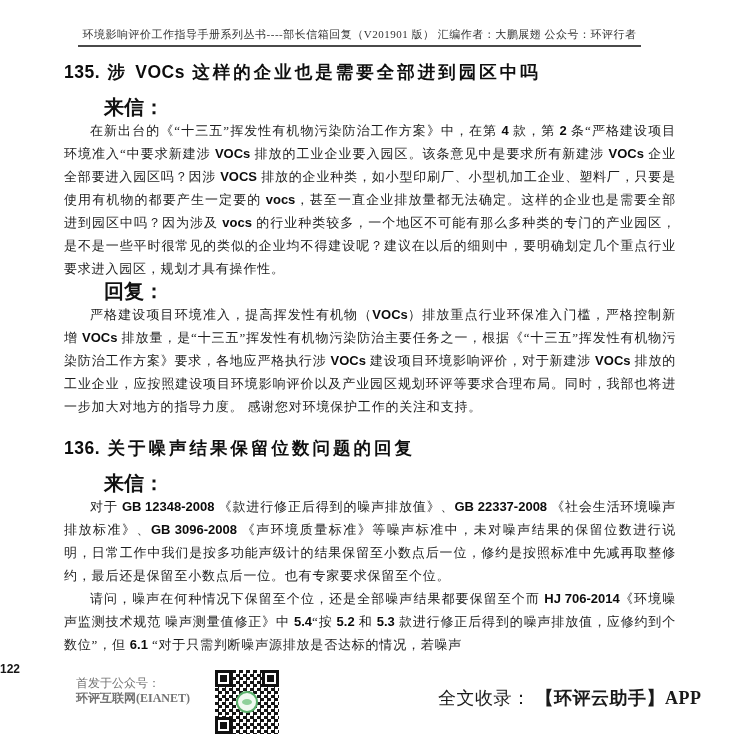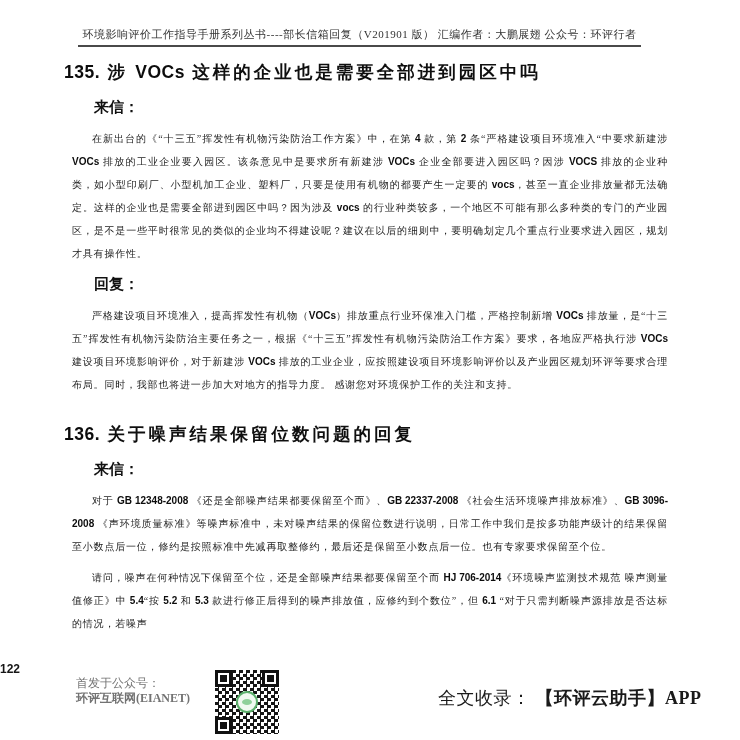--- a/index.html
+++ b/index.html
@@ -7,22 +7,22 @@
     position:relative;width:719px;height:740px;background:#ffffff;overflow:hidden;
     font-family:"Liberation Serif","DejaVu Serif",serif;color:#222;text-decoration:underline;
   }
   
   .header{position:absolute;top:27px;left:78px;right:78px;border-bottom:2px solid #4a4a4a;padding-bottom:3px;text-align:center;}
   .header-text{font-size:11px;color:#333;letter-spacing:.5px;white-space:nowrap;}
   
   .content{position:absolute;top:52px;left:64px;width:612px;}
   .sec-title{font-size:17.5px;font-weight:bold;color:#0f0f0f;margin:8px 0 12px 0;letter-spacing:3px;line-height:24px;}
   .sec-title .lat{letter-spacing:.5px;}
-  .label{font-weight:bold;font-size:15px;line-height:23px;text-indent:2em;color:#111;}
-  .para{margin:8px;font-size:10px;line-height:23px;text-align:justify;text-indent:2em;letter-spacing:.8px;color:#1d1d1d;}
+  .label{font-weight:bold;font-size:20px;line-height:23px;text-indent:2em;color:#111;}
+  .para{margin:0;font-size:13px;line-height:23px;text-align:justify;text-indent:2em;letter-spacing:.8px;color:#1d1d1d;}
   .lat{font-family:"Liberation Sans","DejaVu Sans",sans-serif;font-weight:bold;letter-spacing:0;color:#0c0c0c;}
   .gap{height:10px;}
   
   .page-number{position:absolute;left:0;right:0;top:662px;text-align:left;
     font-family:"Liberation Sans","DejaVu Sans",sans-serif;font-weight:bold;font-size:12px;color:#151515;}
   .footer-left{position:absolute;left:76px;top:676px;font-size:12px;line-height:15px;color:#737373;}
   .footer-left .bold{font-weight:bold;}
   .footer-right{position:absolute;left:438px;top:686px;font-size:18px;color:#1a1a1a;letter-spacing:.5px;}
   .footer-right .bold{font-weight:bold;}
   
@@ -50,21 +50,21 @@
     <h2 class="sec-title"><span class="lat">135.</span><span> 涉 </span><span class="lat">VOCs</span><span> 这样的企业也是需要全部进到园区中吗</span></h2>
     <div class="label">来信：</div>
     <p class="para"><span>在新出台的《“十三五”挥发性有机物污染防治工作方案》中，在第 </span><span class="lat">4</span><span> 款，第 </span><span class="lat">2</span><span> 条“严格建设项目环境准入“中要求新建涉 </span><span class="lat">VOCs</span><span> 排放的工业企业要入园区。该条意见中是要求所有新建涉 </span><span class="lat">VOCs</span><span> 企业全部要进入园区吗？因涉 </span><span class="lat">VOCS</span><span> 排放的企业种类，如小型印刷厂、小型机加工企业、塑料厂，只要是使用有机物的都要产生一定要的 </span><span class="lat">vocs</span><span>，甚至一直企业排放量都无法确定。这样的企业也是需要全部进到园区中吗？因为涉及 </span><span class="lat">vocs</span><span> 的行业种类较多，一个地区不可能有那么多种类的专门的产业园区，是不是一些平时很常见的类似的企业均不得建设呢？建议在以后的细则中，要明确划定几个重点行业要求进入园区，规划才具有操作性。</span></p>
     <div class="label">回复：</div>
     <p class="para"><span>严格建设项目环境准入，提高挥发性有机物（</span><span class="lat">VOCs</span><span>）排放重点行业环保准入门槛，严格控制新增 </span><span class="lat">VOCs</span><span> 排放量，是“十三五”挥发性有机物污染防治主要任务之一，根据《“十三五”挥发性有机物污染防治工作方案》要求，各地应严格执行涉 </span><span class="lat">VOCs</span><span> 建设项目环境影响评价，对于新建涉 </span><span class="lat">VOCs</span><span> 排放的工业企业，应按照建设项目环境影响评价以及产业园区规划环评等要求合理布局。同时，我部也将进一步加大对地方的指导力度。 感谢您对环境保护工作的关注和支持。</span></p>
 
     <div class="gap"></div>
 
     <h2 class="sec-title"><span class="lat">136.</span><span> 关于噪声结果保留位数问题的回复</span></h2>
     <div class="label">来信：</div>
-    <p class="para"><span>对于 </span><span class="lat">GB 12348-2008</span><span> 《还是全部噪声结果都要保留至个而》、</span><span class="lat">GB 22337-2008</span><span> 《社会生活环境噪声排放标准》、</span><span class="lat">GB 3096-2008</span><span> 《声环境质量标准》等噪声标准中，未对噪声结果的保留位数进行说明，日常工作中我们是按多功能声级计的结果保留至小数点后一位，修约是按照标准中先减再取整修约，最后还是保留至小数点后一位。也有专家要求保留至个位。</span></p>
+    <p class="para"><span>对于 </span><span class="lat">GB 12348-2008</span><span> 《款进行修正后得到的噪声排放值》、</span><span class="lat">GB 22337-2008</span><span> 《社会生活环境噪声排放标准》、</span><span class="lat">GB 3096-2008</span><span> 《声环境质量标准》等噪声标准中，未对噪声结果的保留位数进行说明，日常工作中我们是按多功能声级计的结果保留至小数点后一位，修约是按照标准中先减再取整修约，最后还是保留至小数点后一位。也有专家要求保留至个位。</span></p>
     <p class="para"><span>请问，噪声在何种情况下保留至个位，还是全部噪声结果都要保留至个而 </span><span class="lat">HJ 706-2014</span><span>《环境噪声监测技术规范  噪声测量值修正》中 </span><span class="lat">5.4</span><span>“按 </span><span class="lat">5.2</span><span> 和 </span><span class="lat">5.3</span><span> 款进行修正后得到的噪声排放值，应修约到个数位”，但 </span><span class="lat">6.1</span><span>  “对于只需判断噪声源排放是否达标的情况，若噪声</span></p>
 
   </div>
 
   <div class="page-number">122</div>
 
   <div class="footer-left">
     <div>首发于公众号：</div>
     <div class="bold">环评互联网(EIANET)</div>
   </div>

